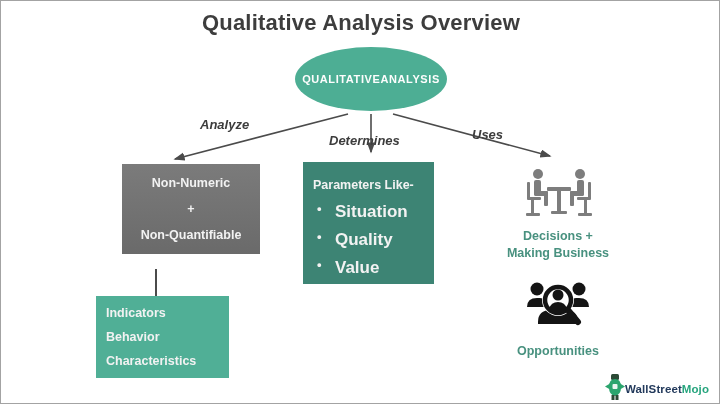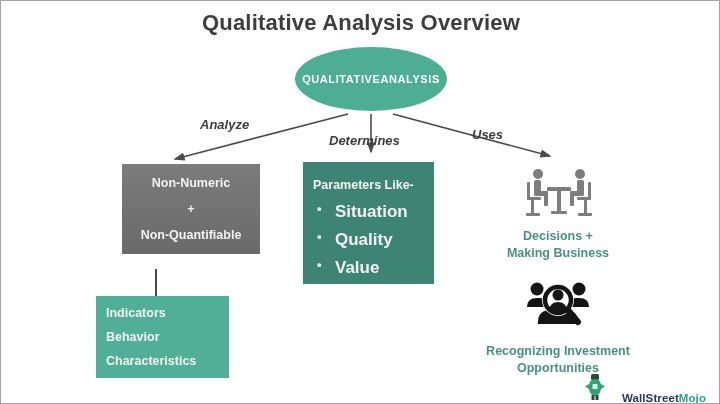--- a/index.html
+++ b/index.html
@@ -70,21 +70,21 @@
   .right-text{
     position:absolute;width:160px;text-align:center;
     color:var(--teal-text);font-weight:bold;font-size:12.5px;line-height:17px;
   }
   .rt-1{left:477px;top:227px;}
   .rt-2{left:477px;top:342px;}
   .icon-wrap{position:absolute;}
   .iw-meeting{left:521px;top:166px;}
   .iw-search{left:523px;top:275px;}
   .logo{
-    position:absolute;left:584px;top:373px;display:flex;align-items:flex-end;gap:17px;
+    position:absolute;left:604px;top:373px;display:flex;align-items:center;gap:0;
   }
   .logo-text{font-size:11.5px;font-weight:bold;white-space:nowrap;letter-spacing:0.1px;}
   .logo-text .p1{color:var(--logo-navy);}
   .logo-text .p2{color:var(--logo-green);}
 </style>
 </head>
 <body>
 
 <div class="canvas">
 
@@ -172,21 +172,20 @@
         <path d="M14 46 q0 -12 13 -12 h14 q13 0 13 12 v2 h-40 z"></path>
       </g>
       <circle cx="34" cy="24" r="16" fill="#ffffff"></circle>
       <circle cx="34" cy="24" r="13" fill="#ffffff" stroke="#141414" stroke-width="4.5"></circle>
       <circle cx="34" cy="19" r="5.5" fill="#141414"></circle>
       <path d="M25 33 q2 -7 9 -7 q7 0 9 7 l-2 3 h-14 z" fill="#141414"></path>
       <line x1="44" y1="34" x2="54" y2="46" stroke="#141414" stroke-width="6" stroke-linecap="round"></line>
     </svg>
   </div>
   <div class="right-text rt-2">
-    <div>Recognizing Investment</div>
     <div>Opportunities</div>
   </div>
 
   <div class="logo">
     <span>
       <svg width="20" height="26" viewBox="0 0 20 26">
         <rect x="6" y="0" width="8" height="6" rx="1.5" fill="#2c4a36"></rect>
         <path d="M10 5 q6 0 6 8 q0 8 -6 9 q-6 -1 -6 -9 q0 -8 6 -8 z" fill="#2ba56e"></path>
         <rect x="7.5" y="10" width="5" height="5" rx="1" fill="#eaf6f0"></rect>
         <path d="M0 12.5 l5 -3 v6 z" fill="#2ba56e"></path>

